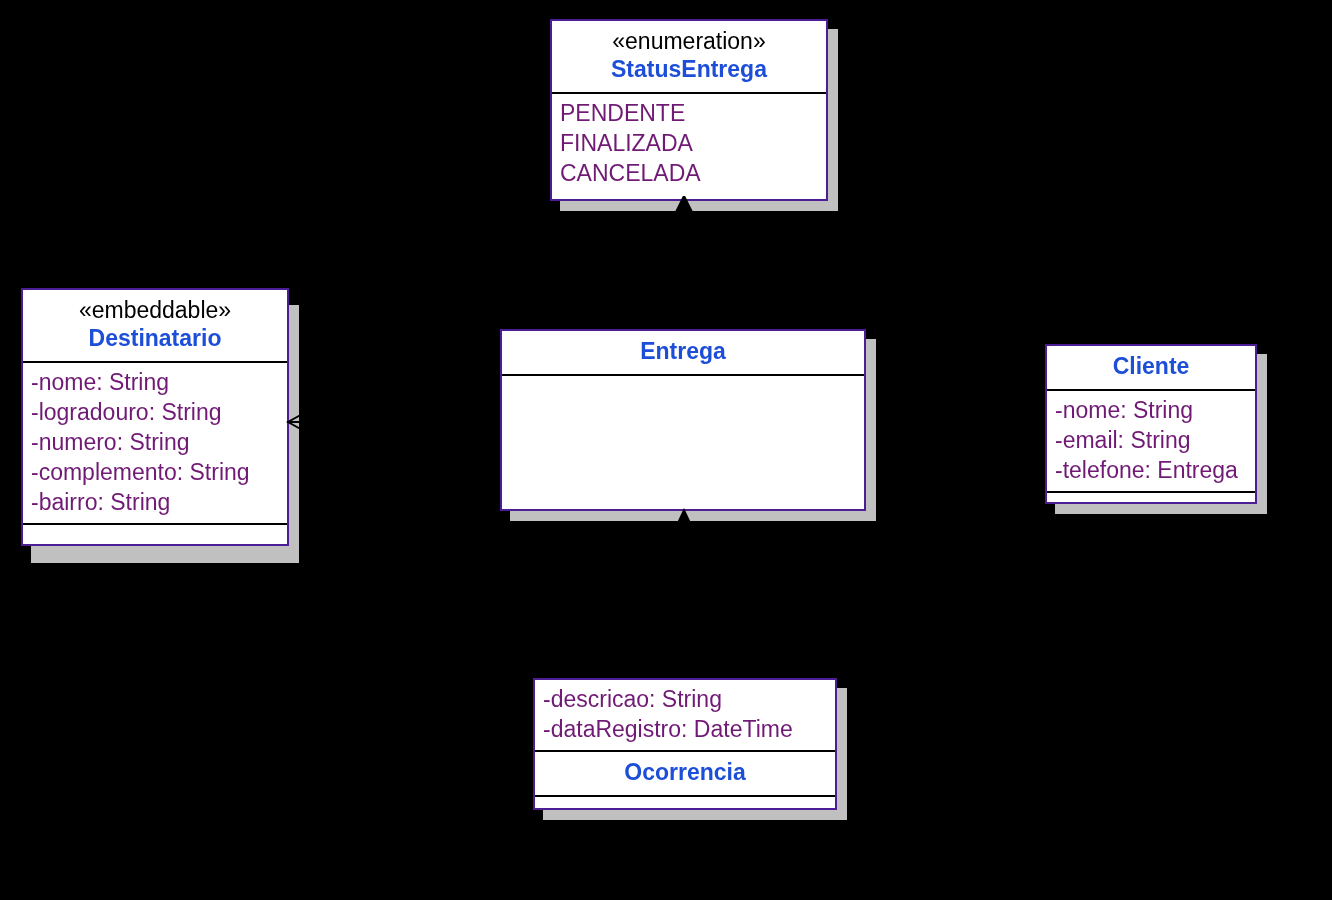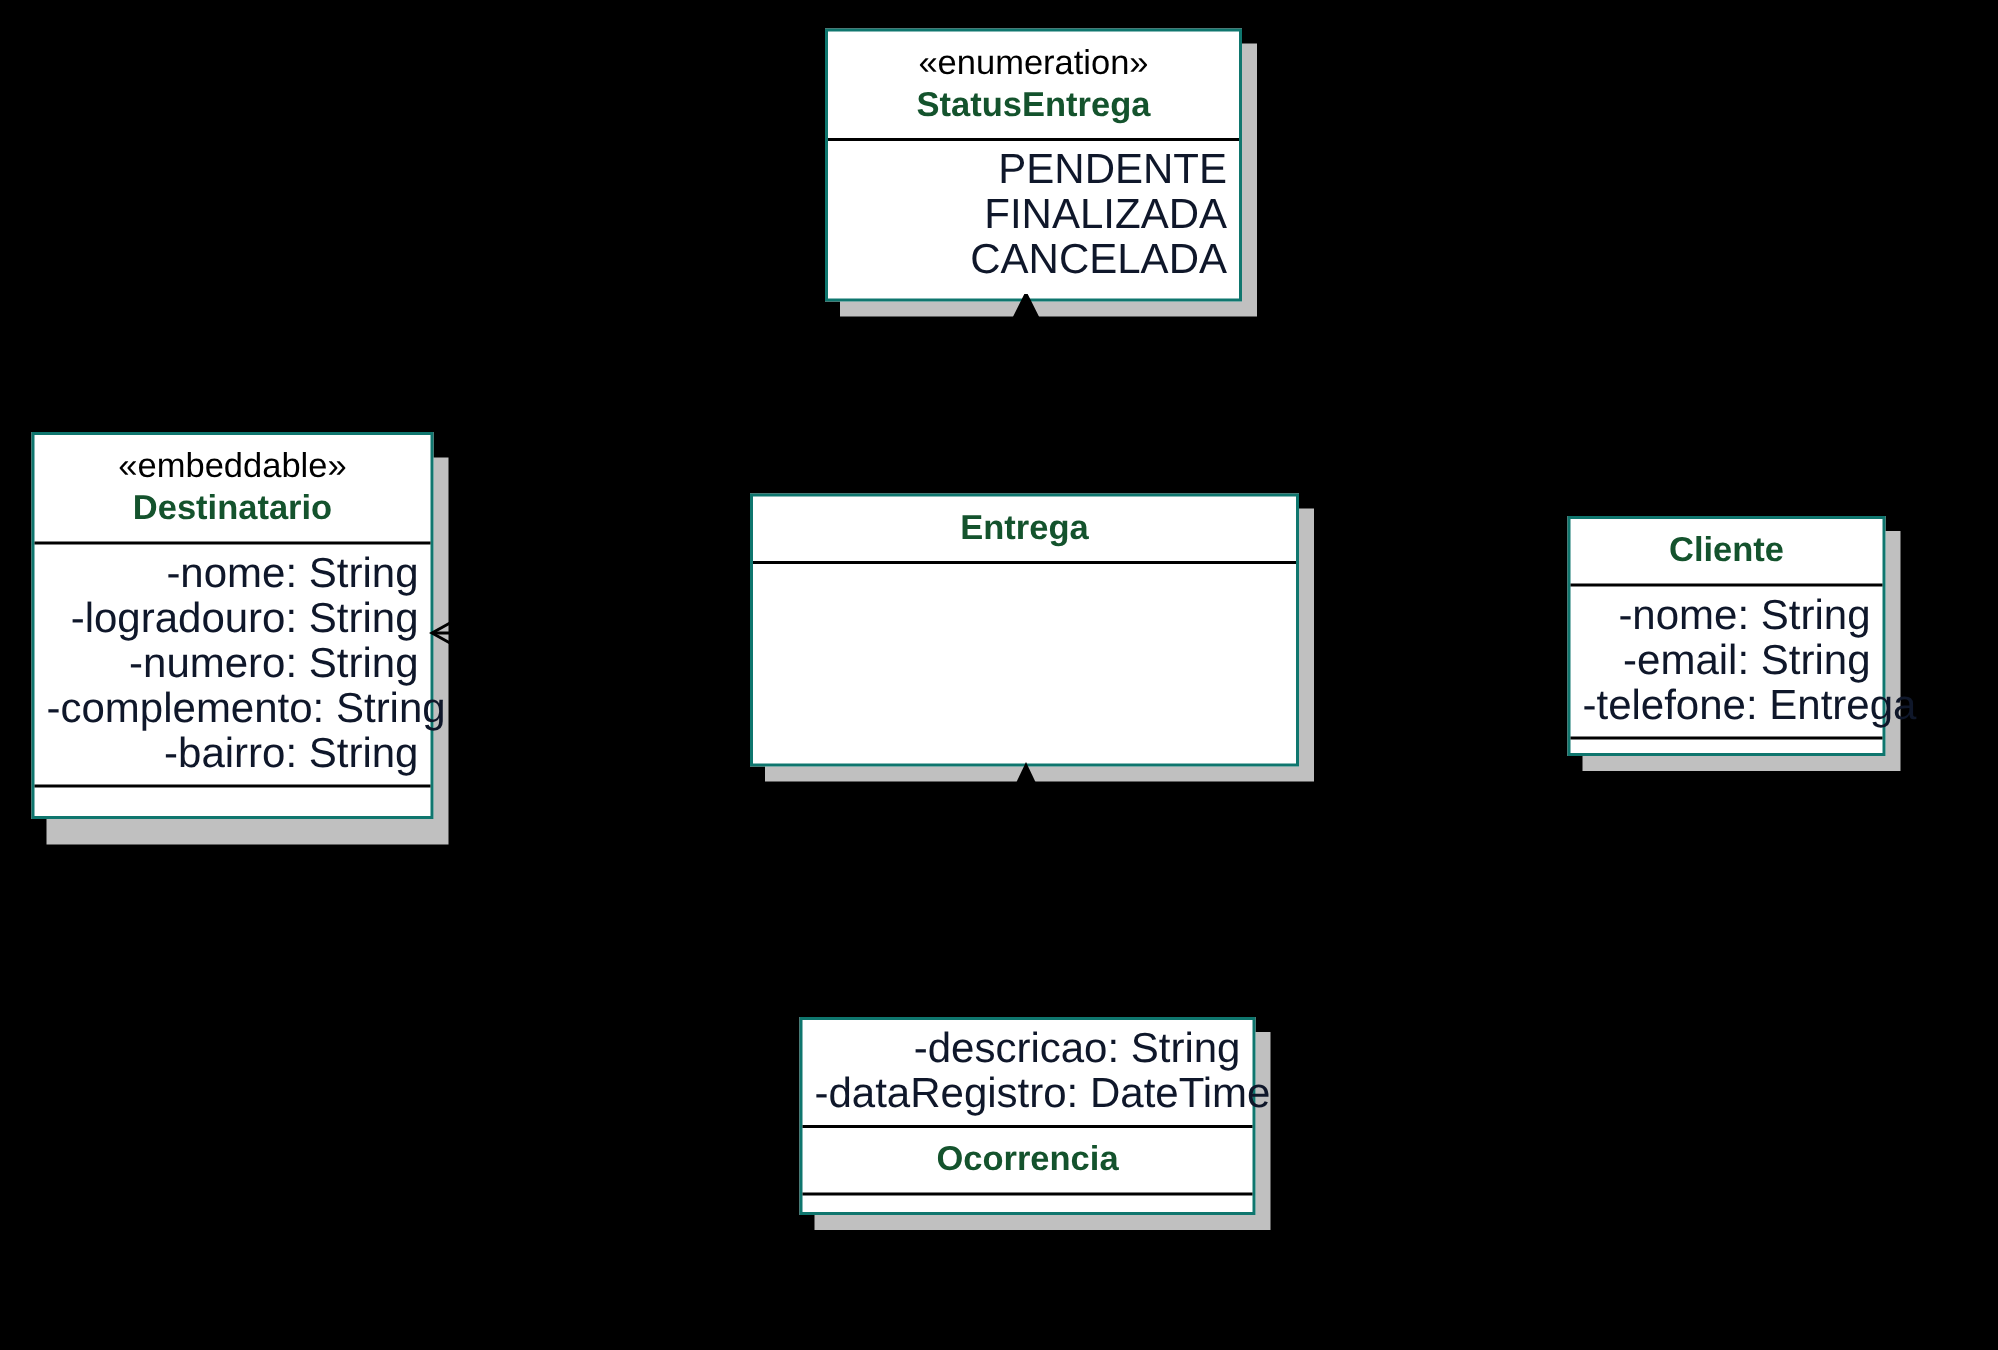--- a/index.html
+++ b/index.html
@@ -25,21 +25,21 @@
     width: 1332px;
     height: 900px;
     pointer-events: none;
   }
 
   
   .uml-class {
     position: absolute;
     box-sizing: border-box;
     background: #ffffff;
-    border: 2px solid #0f766e;
+    border: 2px solid #4c1d95;
   }
   .uml-shadow {
     position: absolute;
     box-sizing: border-box;
     background: #c0c0c0;
   }
 
   .compartment {
     box-sizing: border-box;
     padding: 4px 8px 6px 8px;
@@ -57,35 +57,34 @@
     font-size: 23px;
     line-height: 28px;
     color: #000000;
     font-weight: normal;
     white-space: nowrap;
   }
   .class-name {
     display: block;
     font-size: 23px;
     line-height: 29px;
-    color: #14532d;
+    color: #1d4ed8;
     font-weight: bold;
     white-space: nowrap;
   }
 
   .cmp-attrs {
     text-align: left;
   }
   .attr-line {
     display: block;
-    font-size: 28px;
+    font-size: 23px;
     line-height: 30px;
-    color: #0f172a;
+    color: #701a75;
     white-space: nowrap;
-    text-align: right;
   }
 
   .cmp-ops {
     min-height: 26px;
   }
 
   
   .arrow {
     position: absolute;
     pointer-events: none;

